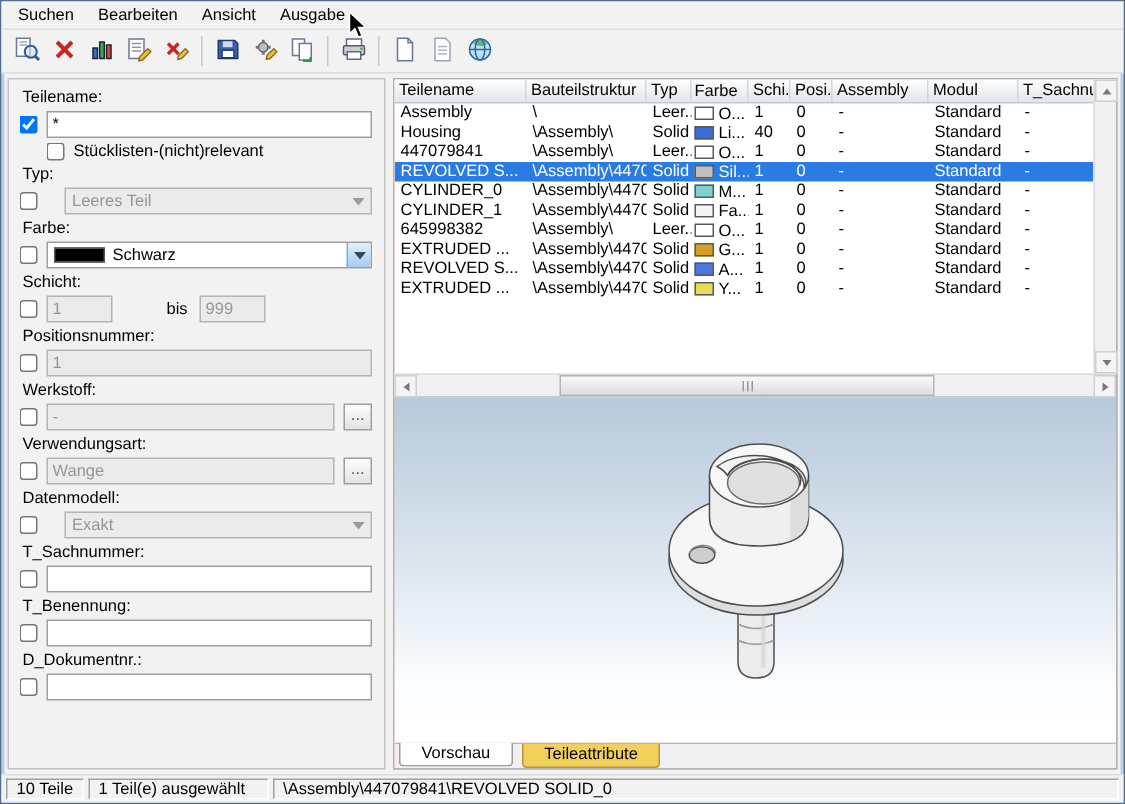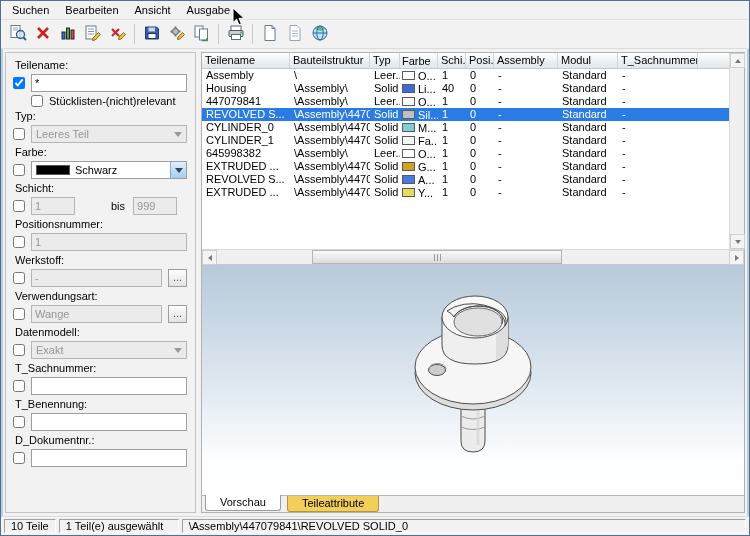--- a/index.html
+++ b/index.html
@@ -50,21 +50,21 @@
     padding:2px 4px; background:#f2f2f2; border-bottom:1px solid #dcdcdc;
   }
   .tool-btn {
     width:25px; height:24px; display:flex; align-items:center; justify-content:center;
     border:1px solid transparent; border-radius:2px; cursor:default; flex:none;
   }
   .tool-sep { width:1px; height:20px; background:#c9c9c9; margin:0 4px; flex:none; }
   
   .content { flex:1; display:flex; gap:5px; padding:3px 4px; min-height:0; }
   .left-panel {
-    width:191px; flex:none; background:#f2f2f2;
+    width:252px; flex:none; background:#f2f2f2;
     border:1px solid #c3c3c3; padding:4px 8px 4px 7px; overflow:hidden;
   }
   .right-panel {
     flex:1; min-width:0; display:flex; flex-direction:column;
     border:1px solid #b2b2b2; background:#fca5a5;
   }
   
   .fgroup { margin-bottom:3px; }
   .flabel { margin:2px 0 3px 2px; white-space:nowrap; }
   .frow { display:flex; align-items:center; gap:6px; }
@@ -73,21 +73,21 @@
     flex:1; min-width:0; height:18px; border:1px solid #9e9e9e; background:#fff;
     padding:0 3px; font:inherit; font-size:11px;
   }
   .tinput.dis { background:#ebebeb; color:#969696; border-color:#b5b5b5; }
   .tinput.small { flex:none; width:44px; }
   .bis-label { flex:none; padding:0 2px;margin-left:28px; }
   .combo {
     flex:1; min-width:0; height:18px; border:1px solid #9e9e9e; background:#fff;
     display:flex; align-items:center; gap:5px; padding:0 0 0 4px; position:relative;
   }
-  .combo.dis { background:#ebebeb; color:#969696; border-color:#b5b5b5; }
+  .combo.dis { background:#ebebeb; color:#969696; border-color:#b5b5b5;margin-left:12px; }
   .combo-text { flex:1; white-space:nowrap; overflow:hidden; }
   .combo-btn {
     flex:none; width:16px; height:16px; margin-right:0;
     display:flex; align-items:center; justify-content:center;
   }
   .combo-btn.blue { background:linear-gradient(#e0effc,#a6cdf0); border-left:1px solid #7fb0dd; }
   .tri { width:0; height:0; border-left:4px solid transparent; border-right:4px solid transparent; border-top:5px solid #33475c; }
   .combo.dis .tri { border-top-color:#9a9a9a; }
   .color-chip { flex:none; width:34px; height:10px; border:1px solid #555; }
   .browse-btn {

